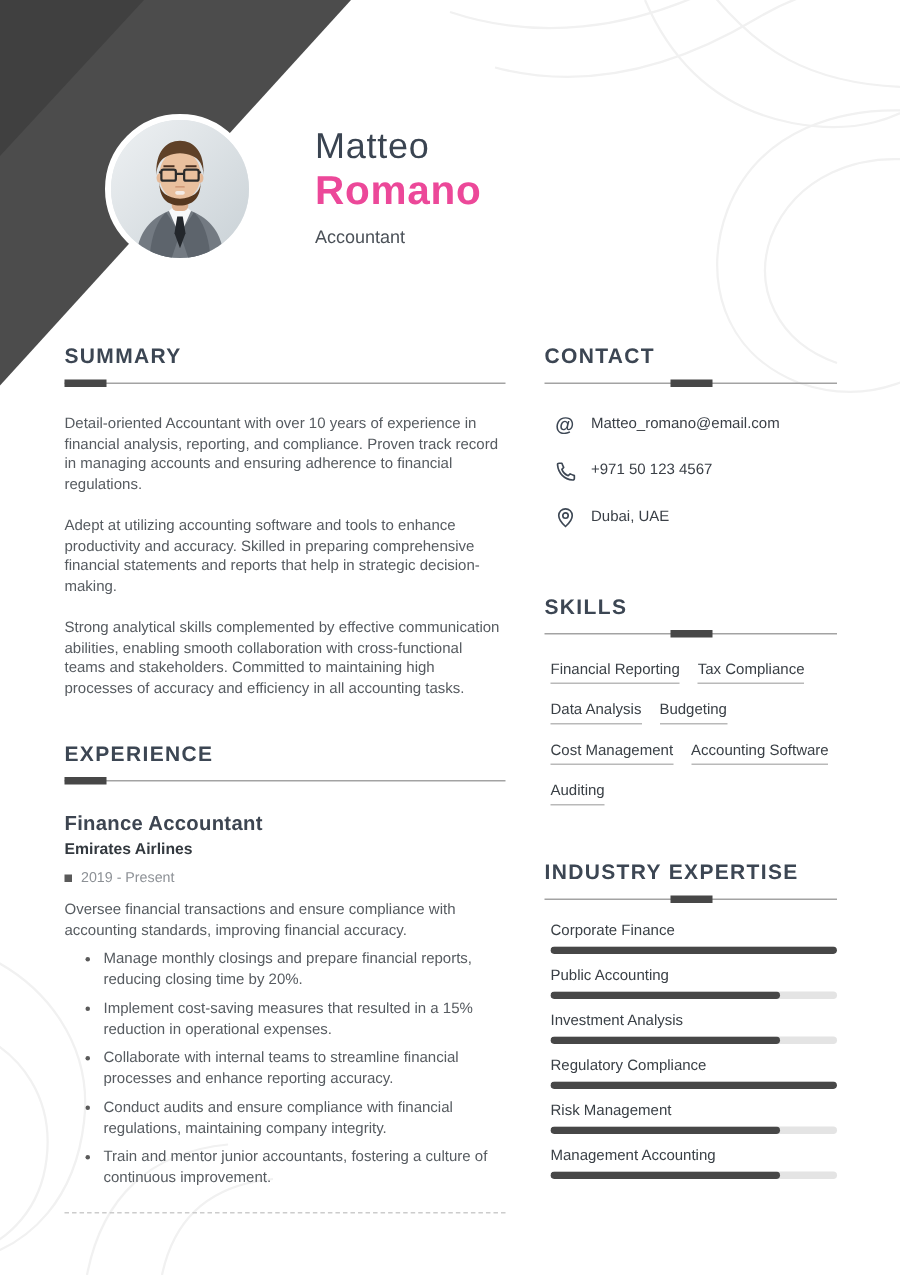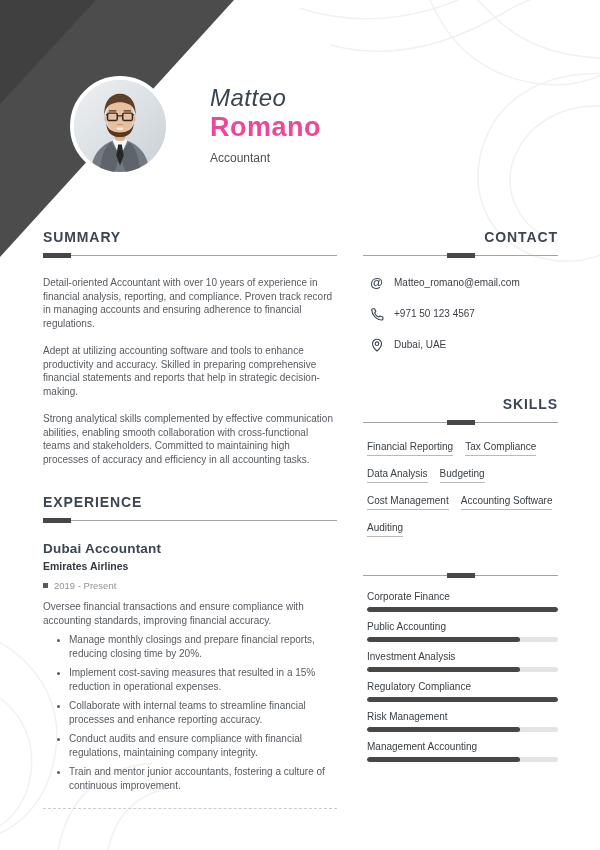--- a/index.html
+++ b/index.html
@@ -17,33 +17,33 @@
 
   
   .header-shape { position:absolute; top:0; left:0; z-index:1; }
   .avatar {
     position:absolute; left:70px; top:76px; z-index:2;
     width:100px; height:100px; border-radius:50%;
     border:4px solid #ffffff; overflow:hidden; background:#e2e6e9;
   }
   .avatar svg { display:block; width:100%; height:100%; }
   .name-block { position:absolute; left:210px; top:84px; z-index:2; }
-  .first-name { font-size:24px; font-weight:400; color:#3a4451; letter-spacing:.5px; line-height:28px; margin:0;font-style:italic; }
+  .first-name { font-size:24px; font-weight:400; color:#3a4451; letter-spacing:.5px; line-height:28px; margin:0; }
   .last-name  { font-size:27px; font-weight:700; color:#ec4899; letter-spacing:.5px; line-height:30px; margin:0; }
   .job-title-header { font-size:12px; color:#4b5158; margin-top:9px; }
 
   
   .col-left  { position:absolute; left:43px;  top:229px; width:294px; z-index:2; }
   .col-right { position:absolute; left:363px; top:229px; width:195px; z-index:2; }
 
   .section-heading {
     font-size:14px; font-weight:700; color:#3c4653;
     letter-spacing:.9px; margin:0; line-height:16px;
   }
-  .col-right .section-heading { text-align:right; }
+  .col-right .section-heading { text-align:left; }
 
   .divider { position:relative; height:5px; margin-top:8px; }
   .divider .line  { position:absolute; top:2px; left:0; right:0; height:1px; background:#a3a3a3; }
   .divider .block { position:absolute; top:0; height:5px; width:28px; background:#474747; }
   .divider.left-block .block  { left:0; }
   .divider.center-block .block{ left:50%; margin-left:-14px; }
 
   
   .summary-text { margin-top:18px; }
   .summary-text p { margin:0 0 14px; font-size:10px; line-height:13.5px; color:#565b60; }
@@ -159,21 +159,21 @@
   </section>
 
   <section class="section-experience">
     <h2 class="section-heading">EXPERIENCE</h2>
     <div class="divider left-block">
       <div class="line"></div>
         <div class="block"></div>
     </div>
 
     <div class="job">
-      <h3 class="job-position">Dubai Accountant</h3>
+      <h3 class="job-position">Finance Accountant</h3>
       <div class="job-company">Emirates Airlines</div>
       <div class="job-dates">
         <span class="calendar-square"></span>
         <span>2019 - Present</span>
       </div>
       <div class="job-desc">Oversee financial transactions and ensure compliance with accounting standards, improving financial accuracy.</div>
       <ul class="job-bullets">
         <li>Manage monthly closings and prepare financial reports, reducing closing time by 20%.</li>
         <li>Implement cost-saving measures that resulted in a 15% reduction in operational expenses.</li>
         <li>Collaborate with internal teams to streamline financial processes and enhance reporting accuracy.</li>
@@ -231,20 +231,21 @@
       <span class="skill-item">Tax Compliance</span>
       <span class="skill-item">Data Analysis</span>
       <span class="skill-item">Budgeting</span>
       <span class="skill-item">Cost Management</span>
       <span class="skill-item">Accounting Software</span>
       <span class="skill-item">Auditing</span>
     </div>
   </section>
 
   <section class="section-industry">
+    <h2 class="section-heading">INDUSTRY EXPERTISE</h2>
     <div class="divider center-block">
       <div class="line"></div>
         <div class="block"></div>
     </div>
     <div class="industry-rows">
       <div class="industry-row">
         <div class="industry-label">Corporate Finance</div>
         <div class="industry-bar-track">
           <div class="industry-bar-fill" style="width: 100%;"></div>
         </div>

